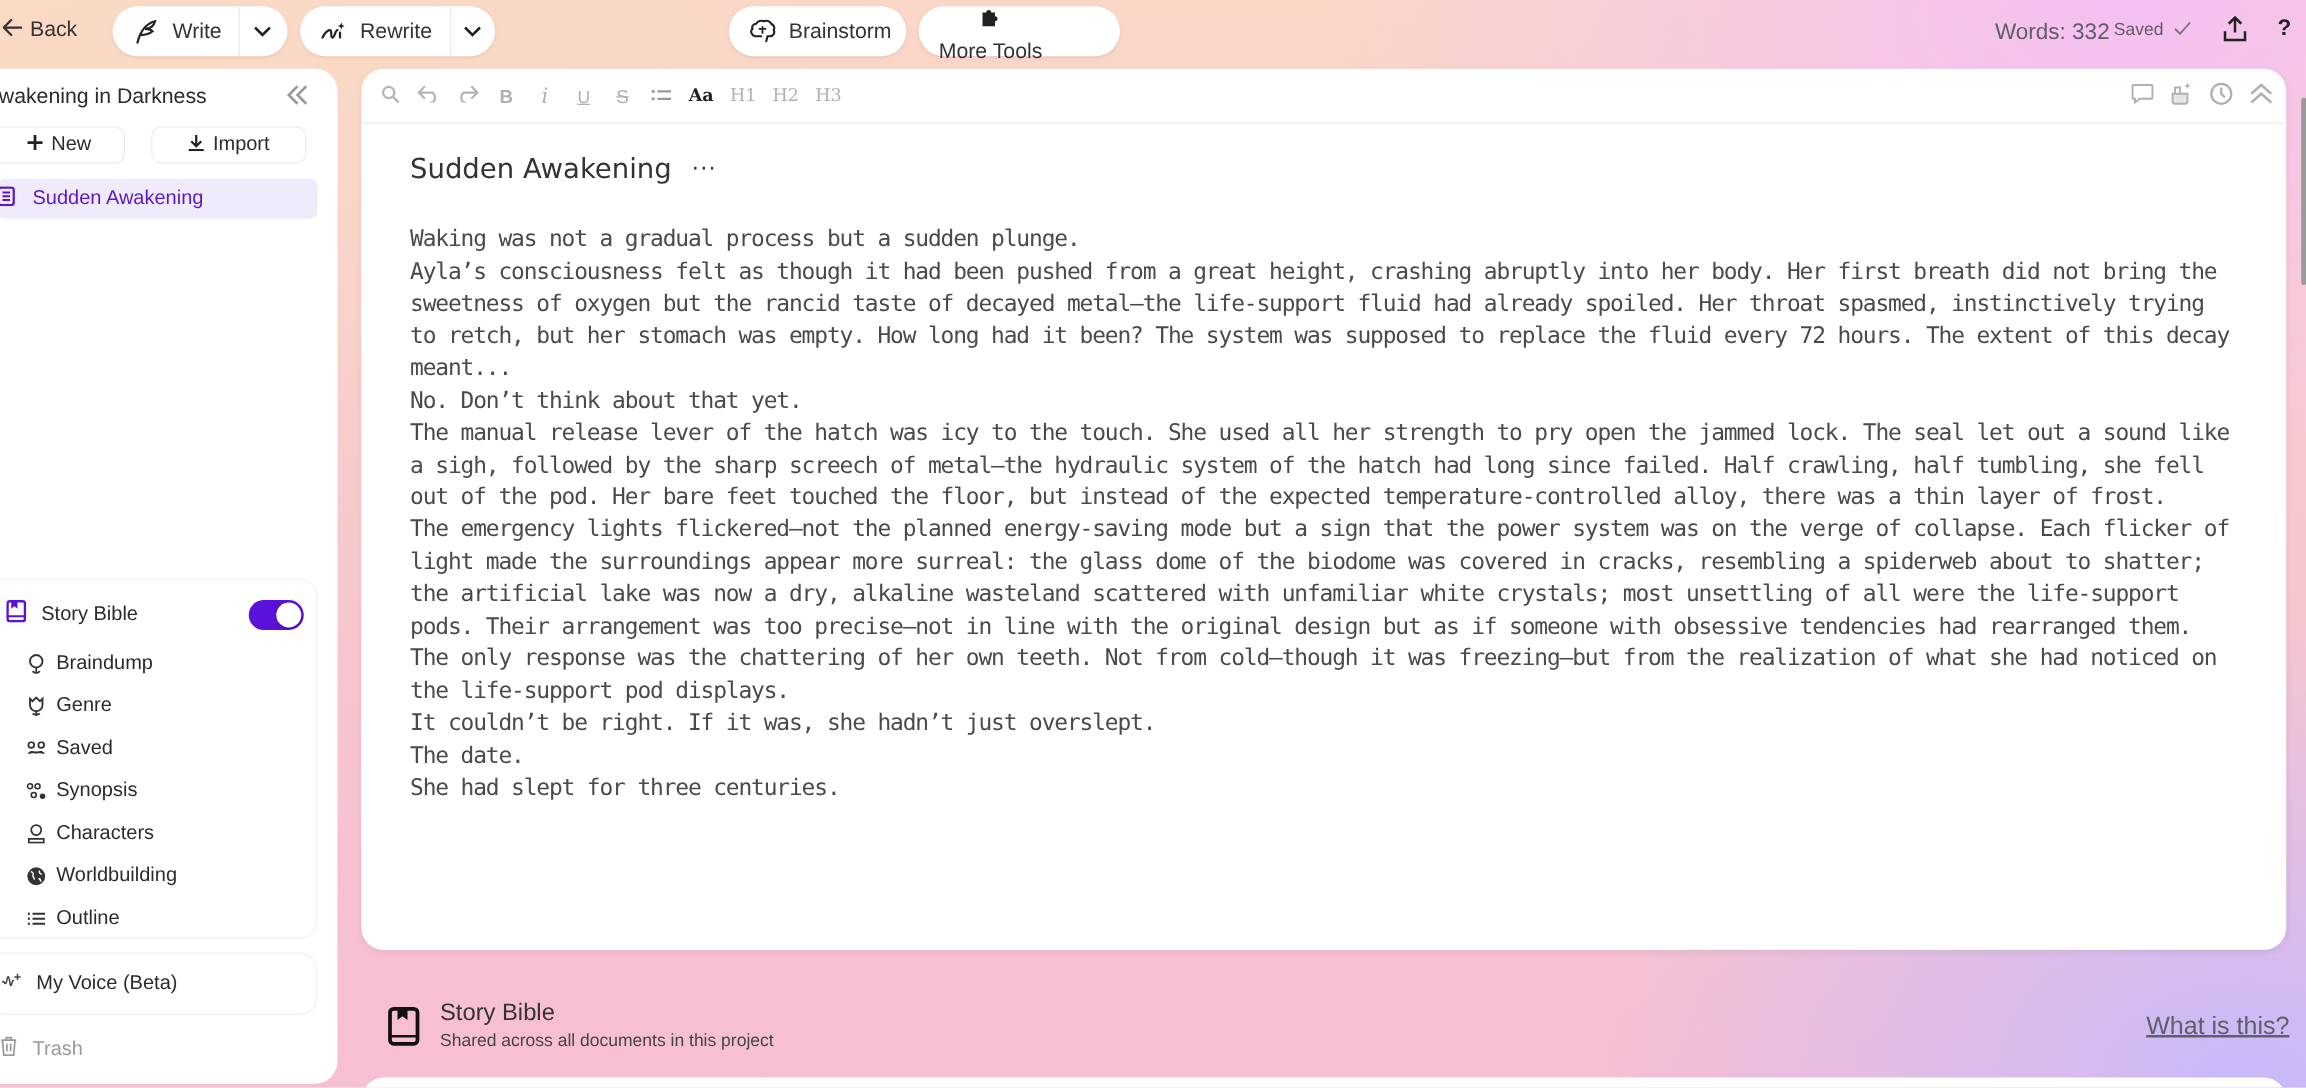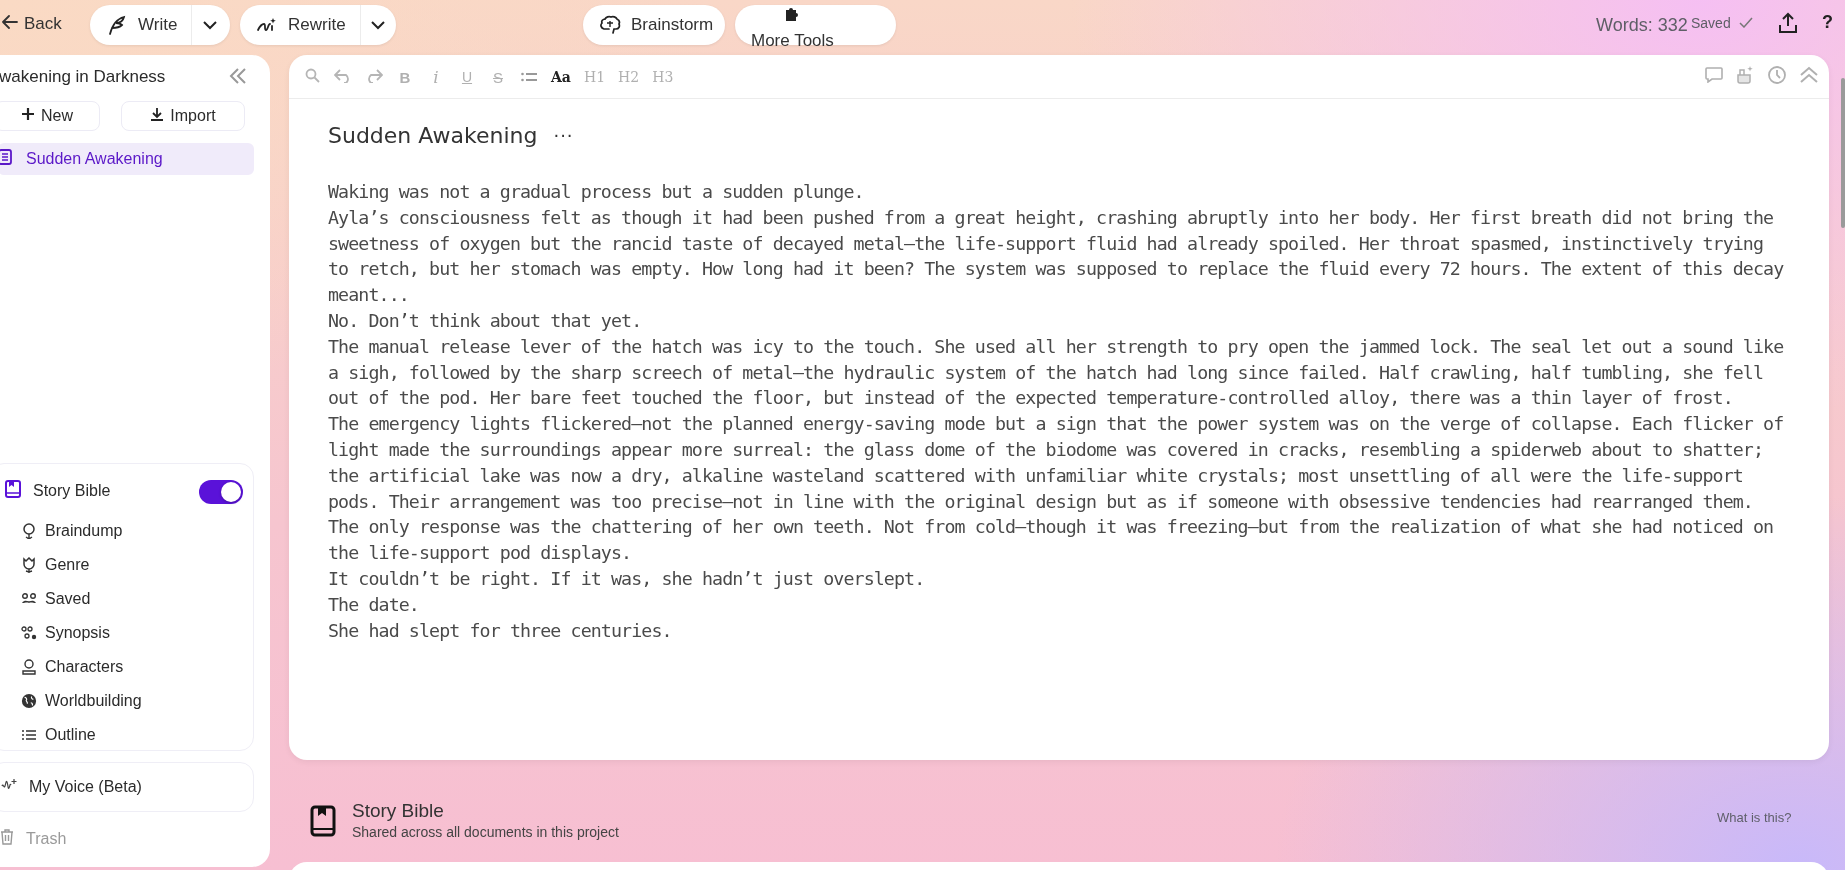--- a/index.html
+++ b/index.html
@@ -86,21 +86,21 @@
     position: absolute; left: 39px; top: 124px; width: 1460px;
     font-family: "DejaVu Sans Mono", monospace; font-size: 18.3px; line-height: 25.8px; color: #4a4a4a;
     letter-spacing: -0.9px; word-spacing: 0px;
   }
   .doc-body p { margin: 0; }
 
   
   .sb-section-icon { position: absolute; left: 310px; top: 805px; }
   .sb-section-title { position: absolute; left: 352px; top: 800px; font-size: 19px; color: #333; }
   .sb-section-sub { position: absolute; left: 352px; top: 824px; font-size: 14px; color: #444; }
-  .what-link { position: absolute; left: 1717px; top: 810px; font-size: 13px; color: #5f5f6a; cursor: pointer; }
+  .what-link { position: absolute; left: 1717px; top: 810px; font-size: 20px; color: #5f5f6a; text-decoration: underline; cursor: pointer; }
   .bottom-card { position: absolute; left: 289px; top: 862px; width: 1540px; height: 30px; background: #fff; border-radius: 18px 18px 0 0; }
 
   .scrollbar { position: absolute; left: 1841px; top: 78px; width: 4px; height: 150px; background: #9a9a9a; border-radius: 2px; }
 </style>
 </head>
 <body>
 
 <div class="topbar">
   <div class="back-btn">
     <span>

